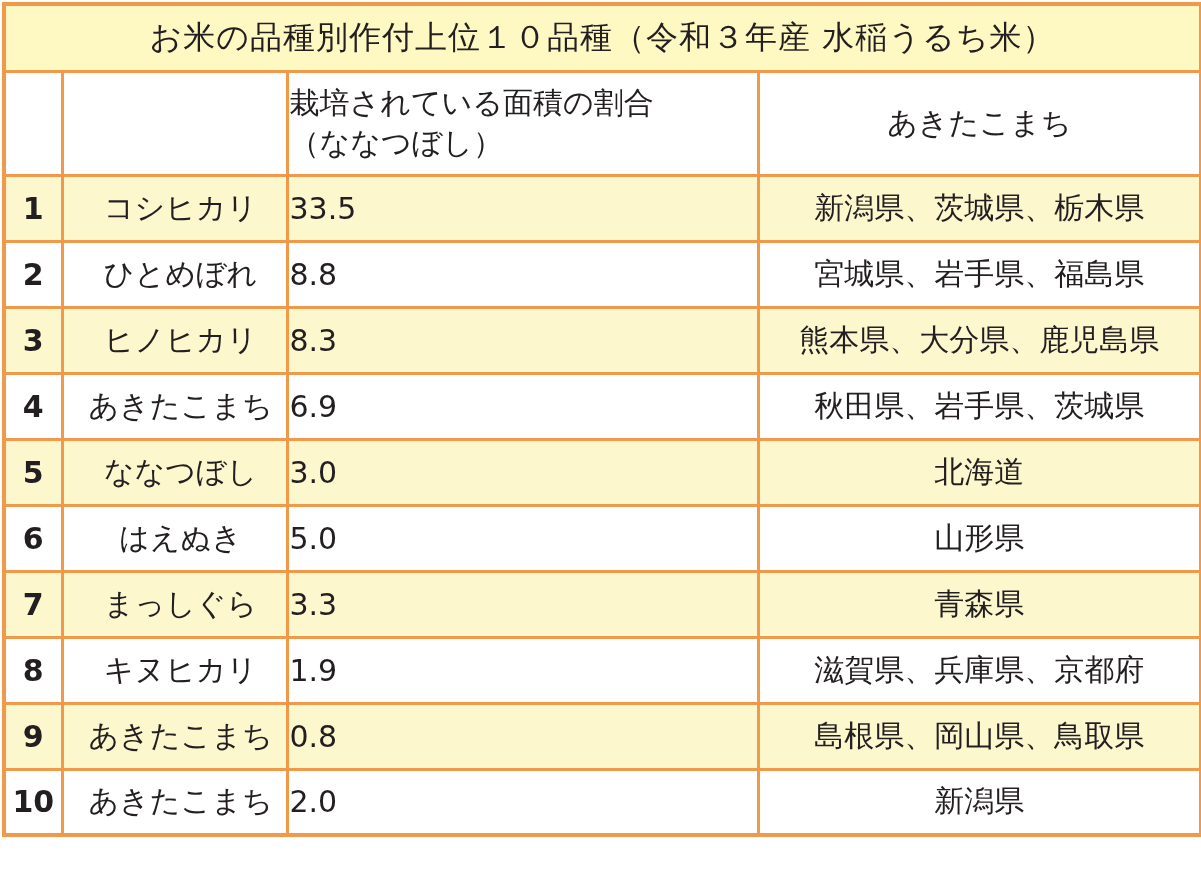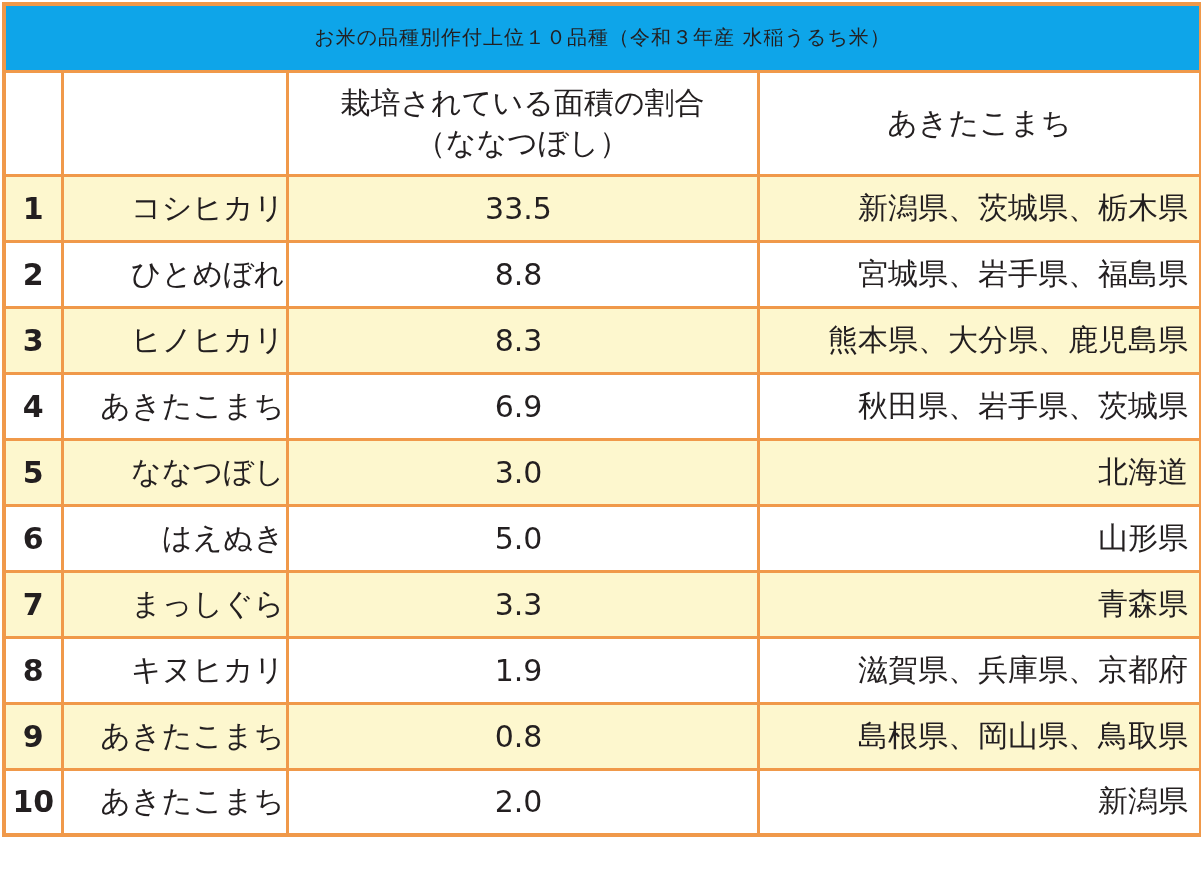--- a/index.html
+++ b/index.html
@@ -29,52 +29,52 @@
     font-size: 30px;
   }
   table.rice td {
     border: 3px solid #f0994a;
     vertical-align: middle;
     overflow: hidden;
     white-space: nowrap;
   }
   tr.title-row { height: 67px; }
   tr.title-row td {
-    background: #0ea5e9;
+    background: #fef9c3;
     text-align: center;
-    font-size: 20px;
+    font-size: 32px;
     letter-spacing: 1px;
   }
   tr.header-row { height: 104px; }
   tr.header-row td {
     background: #ffffff;
     text-align: center;
   }
   td.hdr-share div {
     line-height: 40px;
-    text-align: center;
+    text-align: left;
   }
   tr.data-row { height: 66px; }
   tr.data-row.odd td { background: #fdf7ce; }
   tr.data-row.even td { background: #ffffff; }
   td.rank {
     text-align: center;
     font-weight: bold;
     padding: 0 2px;
   }
   td.variety {
-    text-align: right;
+    text-align: center;
     padding-left: 13px;
   }
   td.share {
-    text-align: center;
+    text-align: left;
     padding-right: 9px;
   }
   td.region {
-    text-align: right;
+    text-align: center;
     padding: 0 11px;
   }
 </style>
 </head>
 <body>
 
 <div class="stage">
   <table class="rice">
     <colgroup>
       <col style="width:58px">

